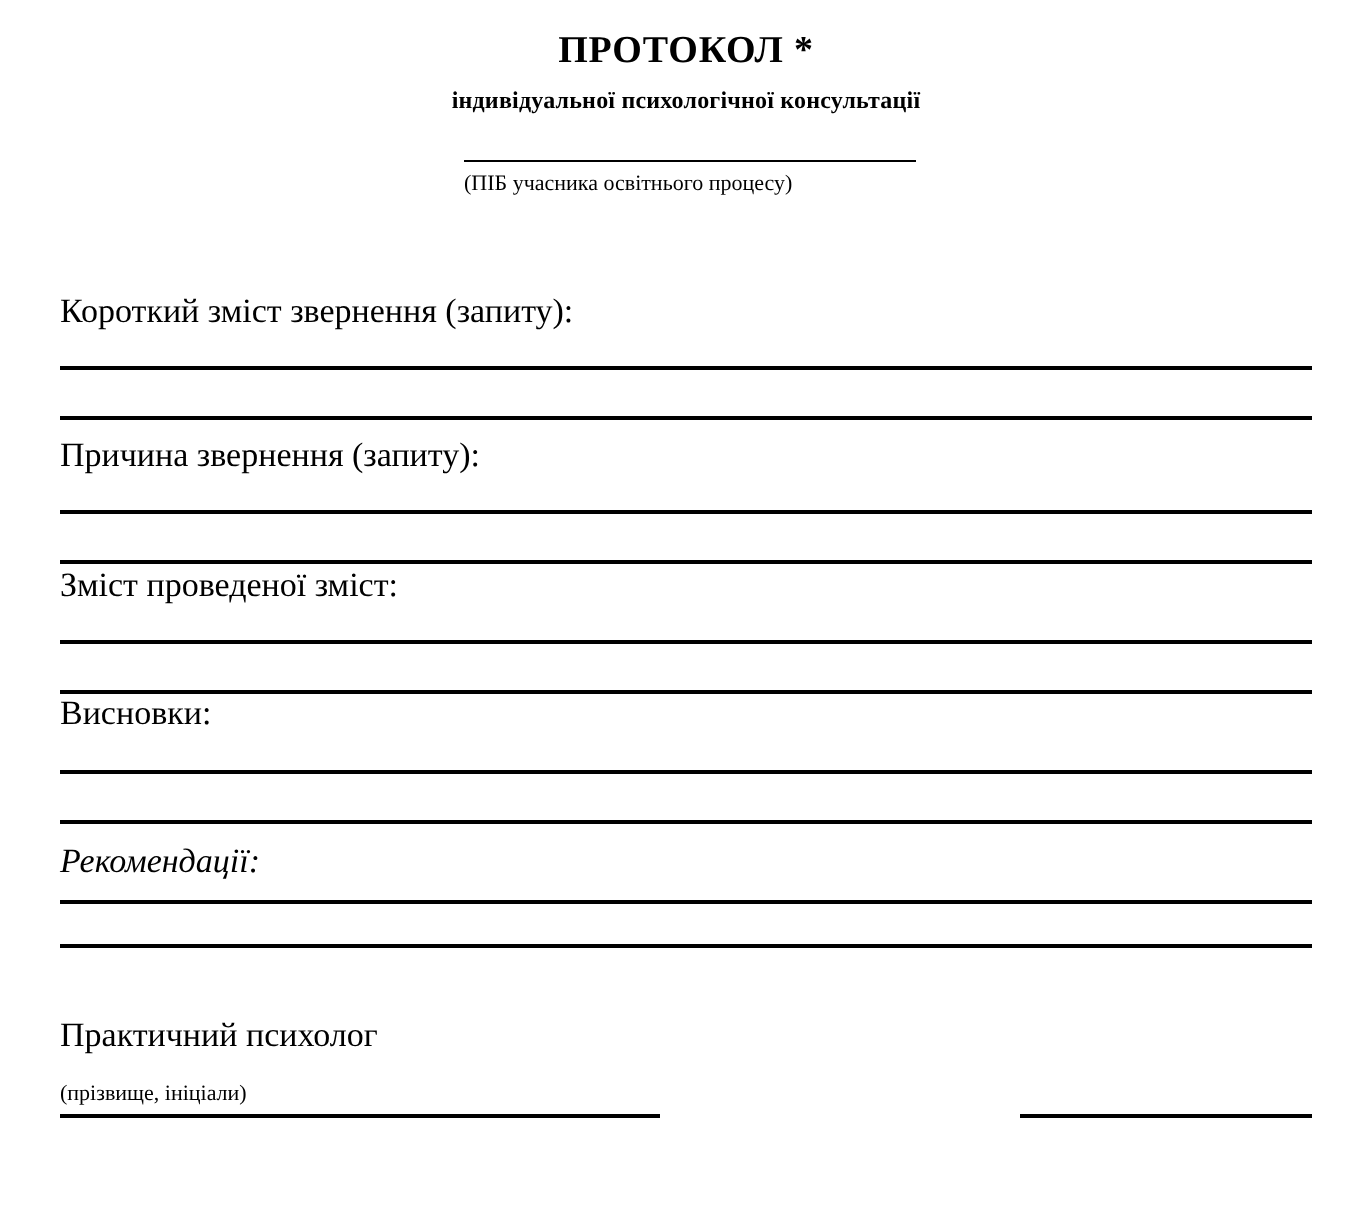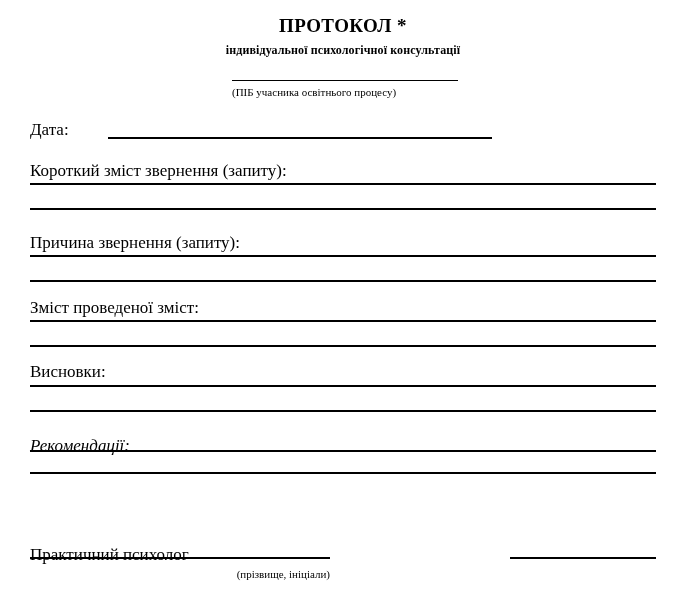--- a/index.html
+++ b/index.html
@@ -88,76 +88,71 @@
     border-top: 2.4px solid #000;
   }
 
   
   .field-label {
     position: absolute;
     left: 30px;
     font-size: 17px;
     line-height: 22px;
     white-space: nowrap;
-    margin-top: 15px;
   }
 
   
   .rule {
     position: absolute;
     left: 30px;
     width: 626px;
     height: 0;
     border-top: 2.4px solid #000;
   }
 
   
   .sign-label {
     position: absolute;
     left: 30px;
-    top: 544px;
+    top: 507px;
     font-size: 17px;
     line-height: 22px;
     white-space: nowrap;
   }
   .sign-rule {
     position: absolute;
     height: 0;
     border-top: 2.4px solid #000;
   }
   .sign-rule.left  { left: 30px;  top: 557px; width: 300px; }
   .sign-rule.right { left: 510px; top: 557px; width: 146px; }
 
   .sign-caption {
     position: absolute;
-    top: 566px;
-    text-align: right;
+    top: 539px;
+    text-align: left;
     font-size: 11px;
     line-height: 16px;
   }
   .sign-caption.left  { left: 30px;  width: 300px; }
   .sign-caption.right { left: 510px; width: 146px; }
 </style>
 </head>
 <body>
 
 <div class="page">
 
   <div class="doc-header">
     <div class="doc-title">ПРОТОКОЛ *</div>
     <div class="doc-subtitle">індивідуальної психологічної  консультації</div>
   </div>
 
   <div class="name-rule"></div>
   <div class="name-caption">(ПІБ учасника освітнього процесу)</div>
 
-  <div class="date-row">
-    <span class="date-label">Дата:</span>
-    <span class="date-rule"></span>
-  </div>
 
   <div class="field-label" style="top:145px;">Короткий зміст звернення (запиту):</div>
   <div class="rule" style="top:183px;"></div>
   <div class="rule" style="top:208px;"></div>
 
   <div class="field-label" style="top:217px;">Причина звернення (запиту):</div>
   <div class="rule" style="top:255px;"></div>
   <div class="rule" style="top:280px;"></div>
 
   <div class="field-label" style="top:282px;">Зміст проведеної зміст:</div>

